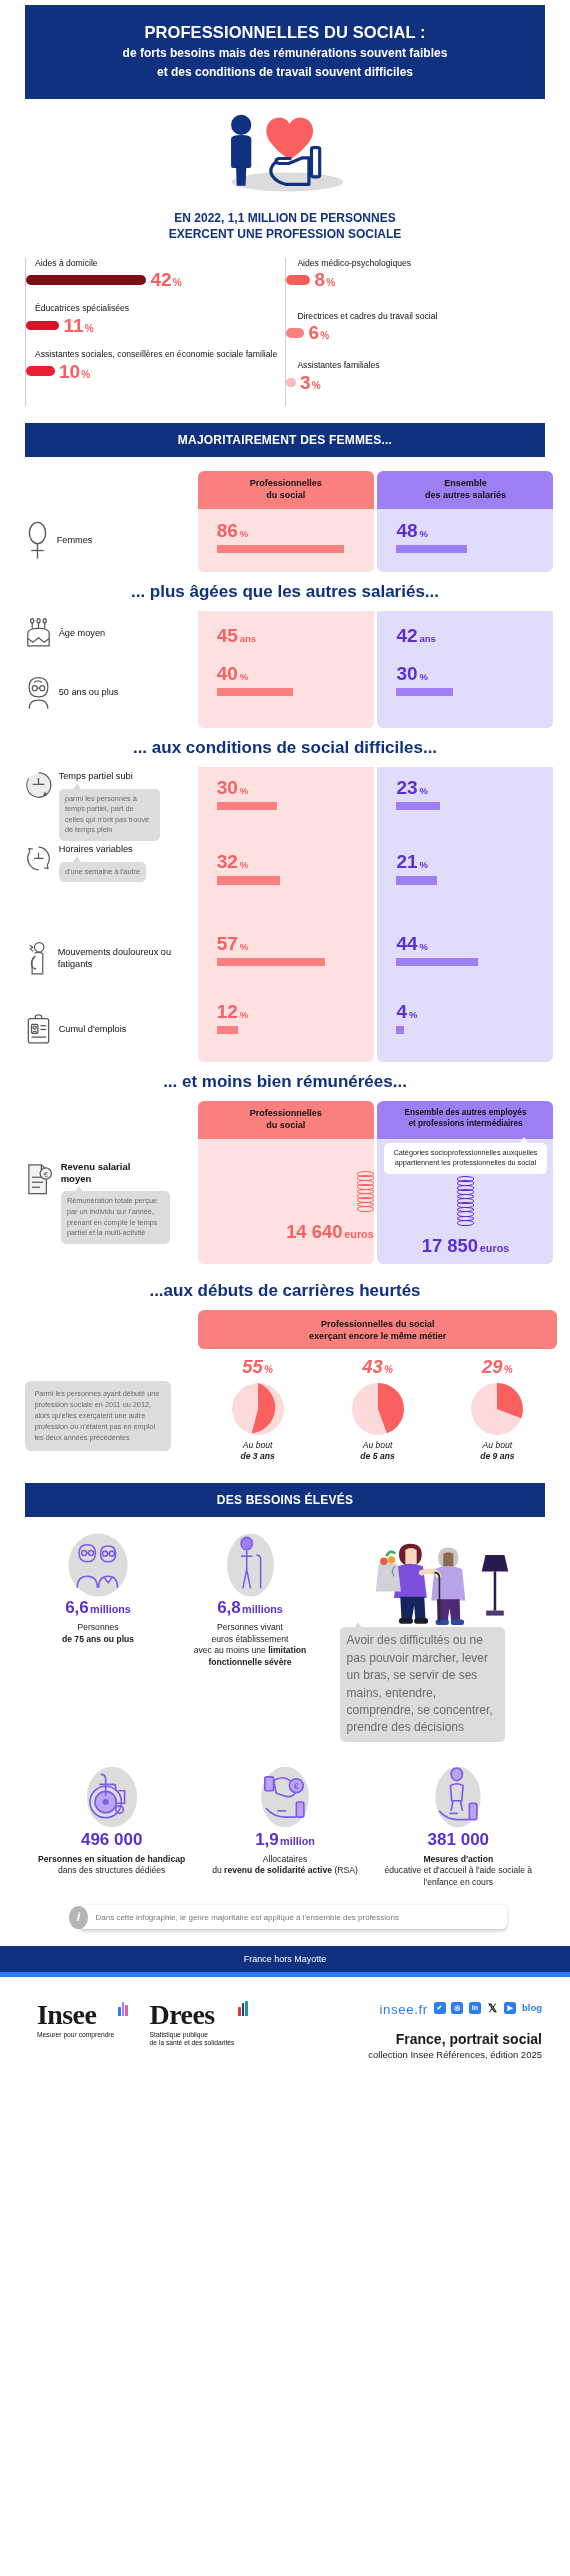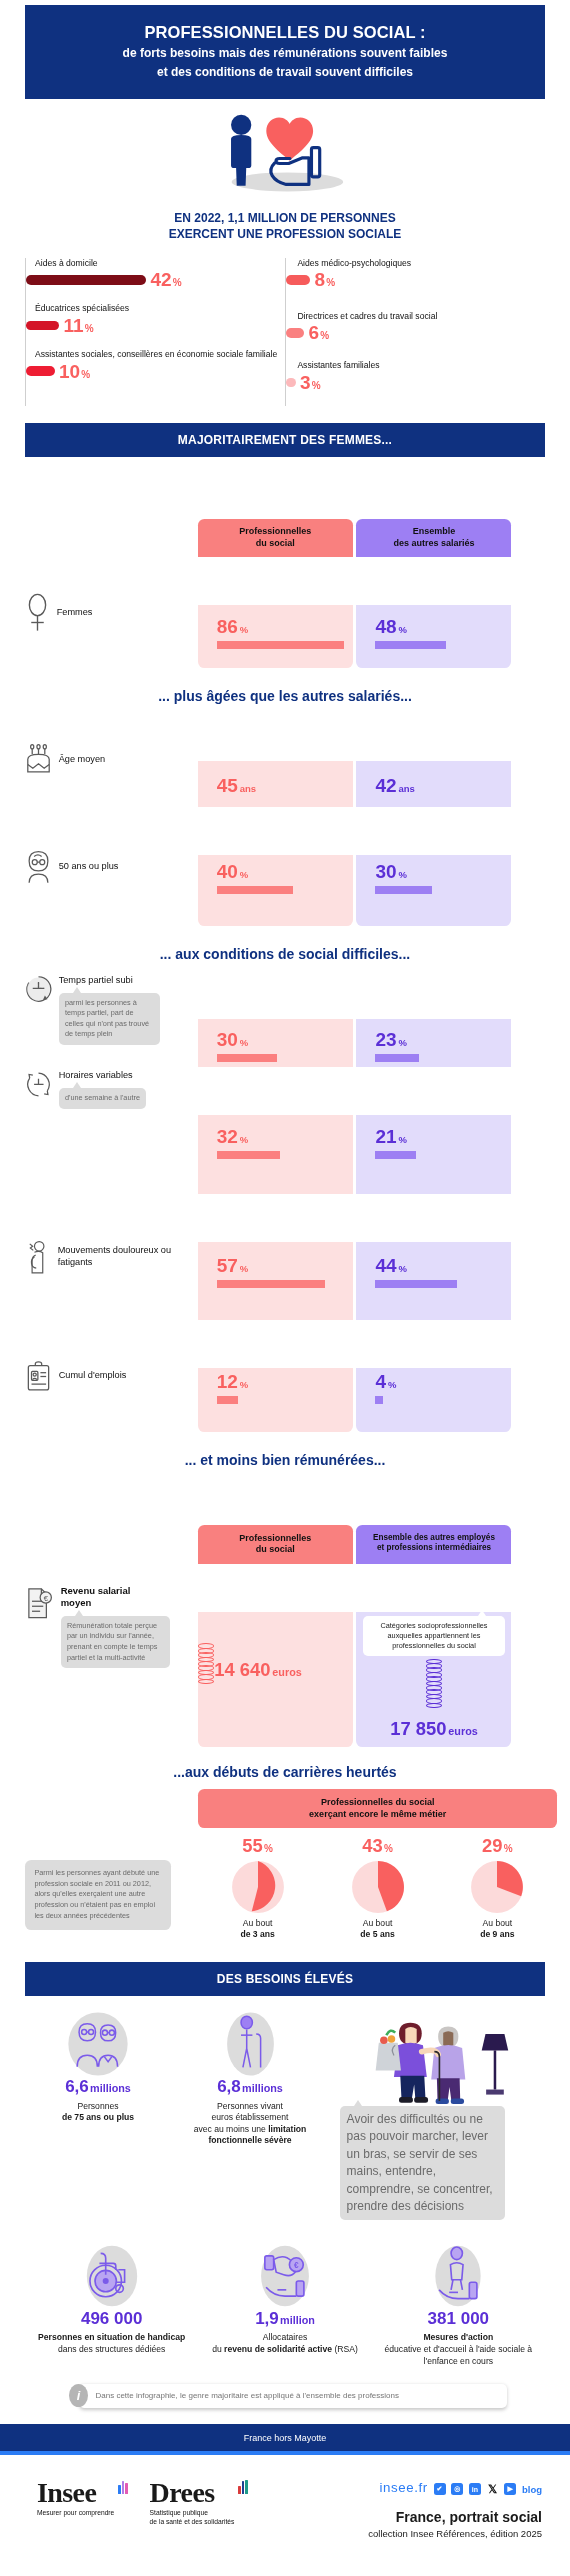--- a/index.html
+++ b/index.html
@@ -34,22 +34,22 @@
   
   .sec-title-blue {
     text-align:center; color:#0f3180; font-weight:bold;
     font-size:12px; line-height:1.35; margin: 11.4px 0 12.7px 0;
   }
   .band {
     background:#0f3180; color:#fff; text-align:center; font-weight:bold;
     font-size:12px; letter-spacing:0.2px; margin: 16.5px 25px 14px 25px; padding: 10px 6.3px;
   }
   .sub-title {
-    text-align:center; color:#0f3180; font-weight:bold; font-size:14px;
-    margin: 20px 0 9px 0;
+    text-align:center; color:#0f3180; font-weight:bold; font-size:17px;
+    margin: 10px 0 9px 0;
   }
 
   
   .prof-wrap { display:flex; padding: 2.5px 25px 0 25px; gap: 0; }
   .prof-col { width: 50%; padding-left: 9px; border-left: 1.3px solid #cfcfcf; }
   .prof-col.right { padding-left: 11.4px; }
   .prof-item { margin-bottom: 14px; }
   .prof-label { font-size: 8.6px; line-height:1.25; color:#111; margin-bottom: 1.9px; }
   .prof-row { display:flex; align-items:center; gap: 4.4px; margin-left:-9px; }
   .prof-col.right .prof-row { margin-left:-11.4px; }
@@ -58,21 +58,21 @@
   .prof-val .pct { font-size: 10px; font-weight:bold; margin-left:1.3px; }
 
   
   .cmp { padding: 0 12.7px 0 12.7px; }
   .cmp-row { display:flex; align-items: stretch; }
   .cmp-left {
     width: 185px; display:flex; align-items:center; gap: 6.3px;
     padding-left: 12.7px; position:relative;
   }
   .cmp-left .lbl { font-size: 9.2px; line-height:1.28; color:#111; }
-  .col-a, .col-b { width: 155px; margin-top: 48px; }
+  .col-a, .col-b { width: 176px; }
   .col-a { background:#fde0e0; margin-right:3.8px; }
   .col-b { background:#e2dcfb; }
   .col-a.hd { background:#f9807f; border-radius: 6.3px 6.3px 0 0; }
   .col-b.hd { background:#9d7ff3; border-radius: 6.3px 6.3px 0 0; }
   .hd { text-align:center; font-weight:bold; font-size:9px; line-height:1.3;
         padding: 7.6px 5px; color:#111; }
   .cell { padding: 6.3px 0 5px 19px; }
   .cell.tall { padding-top: 11.4px; }
   .big-a { color:#f9605f; font-size: 19px; font-weight:bold; line-height:1; }
   .big-b { color:#5b2fd6; font-size: 19px; font-weight:bold; line-height:1; }
@@ -114,21 +114,21 @@
     background:#f9807f; border-radius: 6.3px; color:#111; font-weight:bold;
     font-size:9px; line-height:1.35; text-align:center; padding: 7.6px 5px;
     margin: 0 12.7px 0 198px;
   }
   .pie-area { display:flex; padding: 0 12.7px; margin-top: 9px; }
   .pie-note { width: 185px; padding-left: 12.7px; }
   .pie-note .bubble2 {
     background:#dcdcdc; color:#6b6b6b; font-size:7.3px; line-height:1.5;
     border-radius: 6.3px; padding: 7.6px 9px; margin-top: 23px; width: 146px;
   }
-  .pies { flex:1; display:flex; justify-content:space-around; }
+  .pies { flex:1; display:flex; justify-content:space-around;font-style:italic; }
   .pie-item { text-align:center; width: 95px; }
   .pie-val { color:#f9605f; font-size:18.4px; font-weight:bold; line-height:1; }
   .pie-val .pct { font-size:10px; margin-left:1.3px; }
   .pie-lbl { font-size:8.6px; line-height:1.3; margin-top:3.8px; }
   .pie-lbl b { font-weight:bold; }
   .pie-svg { margin: 5px auto 0 auto; display:block; }
 
   
   .needs { padding: 0 25px; }
   .needs-row { display:flex; }
@@ -160,21 +160,21 @@
     padding: 8.2px 0; margin-top: 16.5px;
   }
   .foot-rule { height: 4.4px; background:#2b7cf5; }
   .foot-main { display:flex; align-items:flex-start; padding: 25px 28px 19px 32px; gap: 6.3px;}
   .logo { position:relative; }
   .logo .word { font-family:"Liberation Serif", serif; font-weight:bold; font-size:28px; letter-spacing:-0.6px; line-height:.95; }
   .logo .sub { font-size:6.7px; line-height:1.25; margin-top:2.5px; color:#111; }
   .logo .bars { position:absolute; top: 0px; right: -14px; display:flex; align-items:flex-end; gap:1px; height: 14px;}
   .logo .bars i { display:block; width:2.9px; border-radius:0.6px; }
   .foot-right { margin-left:auto; text-align:right; }
-  .foot-site { display:flex; align-items:flex-end; gap: 5.7px; justify-content:flex-end; }
+  .foot-site { display:flex; align-items:flex-start; gap: 5.7px; justify-content:flex-end; }
   .foot-site .url { color:#2b7cf5; font-size:13.3px; letter-spacing:0.6px; }
   .sicon { width:12px; height:12px; border-radius:2.5px; background:#2b7cf5; display:flex; align-items:center; justify-content:center; color:#fff; font-size:7px; font-weight:bold;}
   .sicon.plain { background:transparent; color:#111; font-size:11.4px; }
   .foot-title { font-weight:bold; font-size:14px; margin-top: 14px; }
   .foot-sub { font-size:9.5px; margin-top: 2.5px; }
 </style>
 </head>
 <body>
 
 <div class="page">
@@ -507,21 +507,21 @@
           <text x="33" y="25" font-size="12" font-family="'Liberation Sans',sans-serif" fill="#5a5a5a" text-anchor="middle">€</text>
         </svg>
         <div>
           <div class="lbl" style="font-weight:bold;font-size:9.5px">
             <span>Revenu salarial</span><br><span>moyen</span>
           </div>
           <div class="bubble" style="max-width:109px">Rémunération totale perçue par un individu sur l'année, prenant en compte le temps partiel et la multi-activité</div>
         </div>
       </div>
       <div class="col-a round-bot-a">
-        <div style="display:flex;align-items:center;padding:33px 0 9px 0">
+        <div style="display:flex;flex-direction:column;align-items:flex-end;padding:33px 0 9px 0">
           <div class="coins">
             <div class="coin" style="border-color:#f9605f"></div>
               <div class="coin" style="border-color:#f9605f"></div>
             <div class="coin" style="border-color:#f9605f"></div>
               <div class="coin" style="border-color:#f9605f"></div>
             <div class="coin" style="border-color:#f9605f"></div>
               <div class="coin" style="border-color:#f9605f"></div>
             <div class="coin" style="border-color:#f9605f"></div>
               <div class="coin" style="border-color:#f9605f"></div>
             <div class="coin" style="border-color:#f9605f"></div>

